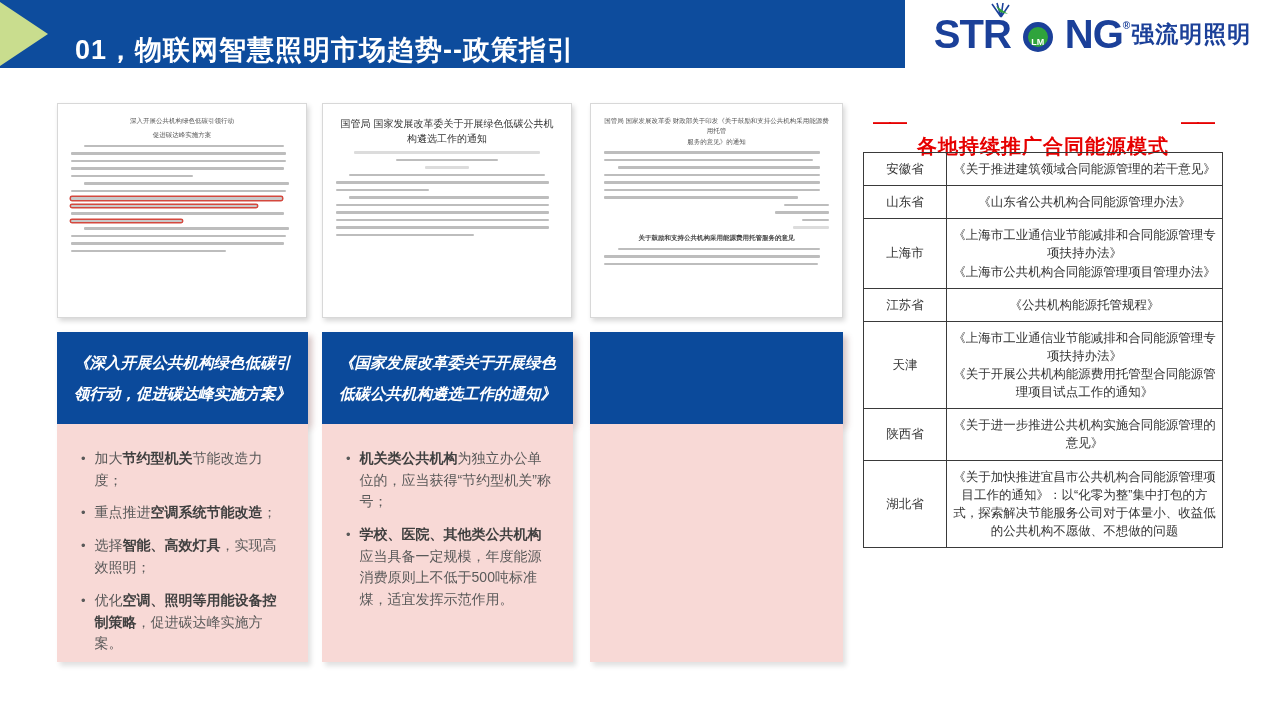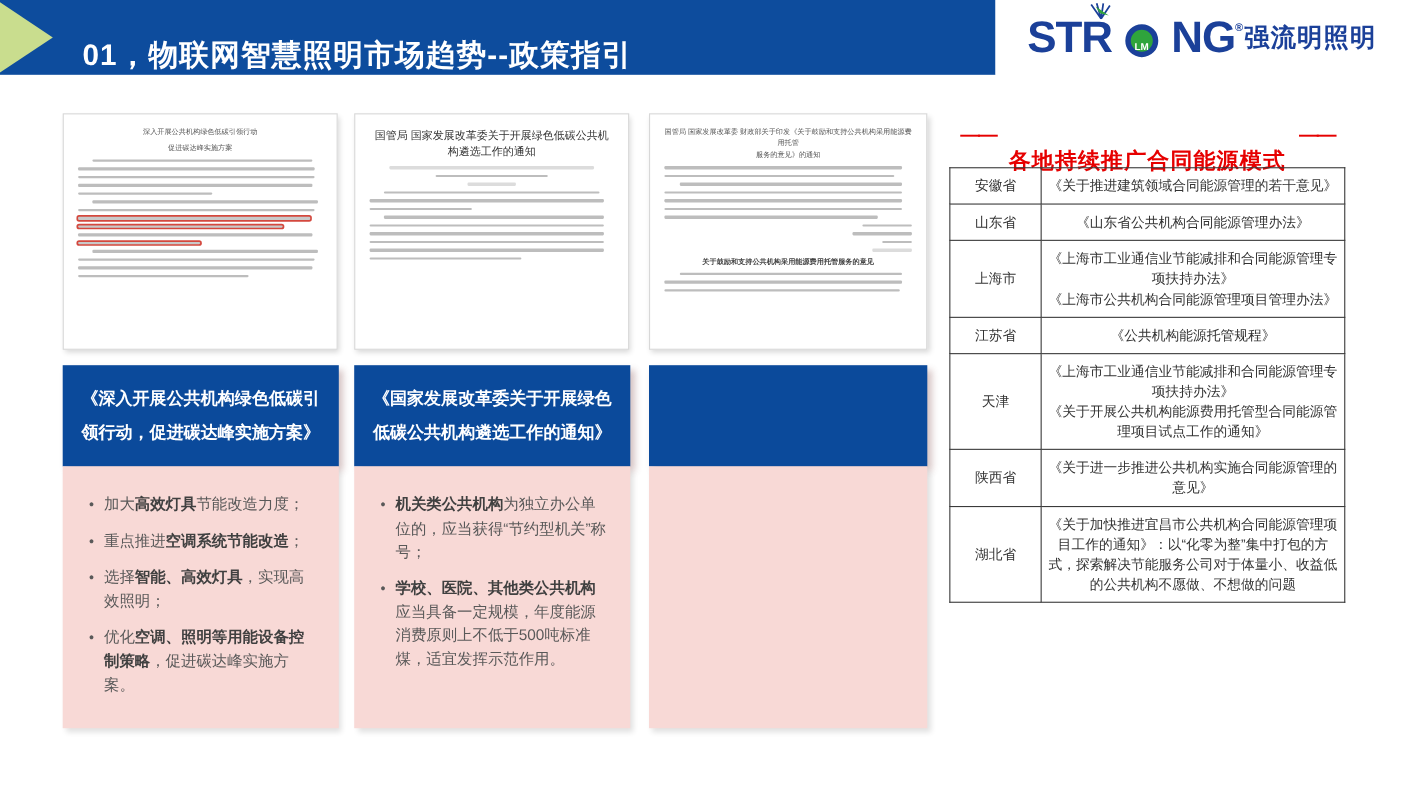--- a/index.html
+++ b/index.html
@@ -41,21 +41,21 @@
   .fl{height:2.5px;background:#bdbdbd;margin:5px 0;border-radius:1px;}
   .fl.c{margin-left:auto!important;margin-right:auto;}
   .fl.r{margin-left:auto!important;}
   .fl.red{box-shadow:0 0 0 1.5px #d4483e;background:#c9c9c9;}
   .fl.faint{background:#dcdcdc;}
 
   
   .banner{position:absolute;top:332px;height:92px;background:var(--banner-blue);
        box-shadow:4px 4px 6px rgba(120,60,60,.3);display:flex;align-items:center;justify-content:center;
        color:#fff;font-size:15.5px;font-weight:bold;text-align:center;line-height:2.0;
-       padding:0 10px;box-sizing:border-box;}
+       padding:0 10px;box-sizing:border-box;font-style:italic;}
 
   
   .pinkbox{position:absolute;top:424px;height:238px;background:var(--pink);
        box-shadow:3px 4px 5px rgba(0,0,0,.12);padding:24px 22px 0 24px;box-sizing:border-box;}
   .bullet{display:flex;margin-bottom:11px;font-size:14px;line-height:1.55;color:#595959;}
   .bullet .dot{margin-right:9px;color:#595959;font-size:13px;line-height:1.7;}
   .bullet .b{font-weight:bold;color:#404040;}
 
   
   .panel-title{position:absolute;left:863px;top:104px;width:360px;height:36px;
@@ -155,21 +155,21 @@
       </div>
   </div>
 
   <div class="banner" style="left:57px;width:251px;">《深入开展公共机构绿色低碳引领行动，促进碳达峰实施方案》</div>
   <div class="banner" style="left:322px;width:251px;">《国家发展改革委关于开展绿色低碳公共机构遴选工作的通知》</div>
   <div class="banner" style="left:590px;width:253px;"></div>
 
   <div class="pinkbox" style="left:57px;width:251px;" id="pink1">
       <div class="bullet">
         <span class="dot">•</span>
-        <span><span>加大</span><span class="b">高效灯具</span><span>节能改造力度；</span></span>
+        <span><span>加大</span><span class="b">节约型机关</span><span>节能改造力度；</span></span>
       </div>
       <div class="bullet">
         <span class="dot">•</span>
         <span><span>重点推进</span><span class="b">空调系统节能改造</span><span>；</span></span>
       </div>
       <div class="bullet">
         <span class="dot">•</span>
         <span><span>选择</span><span class="b">智能、高效灯具</span><span>，实现高效照明；</span></span>
       </div>
       <div class="bullet">

